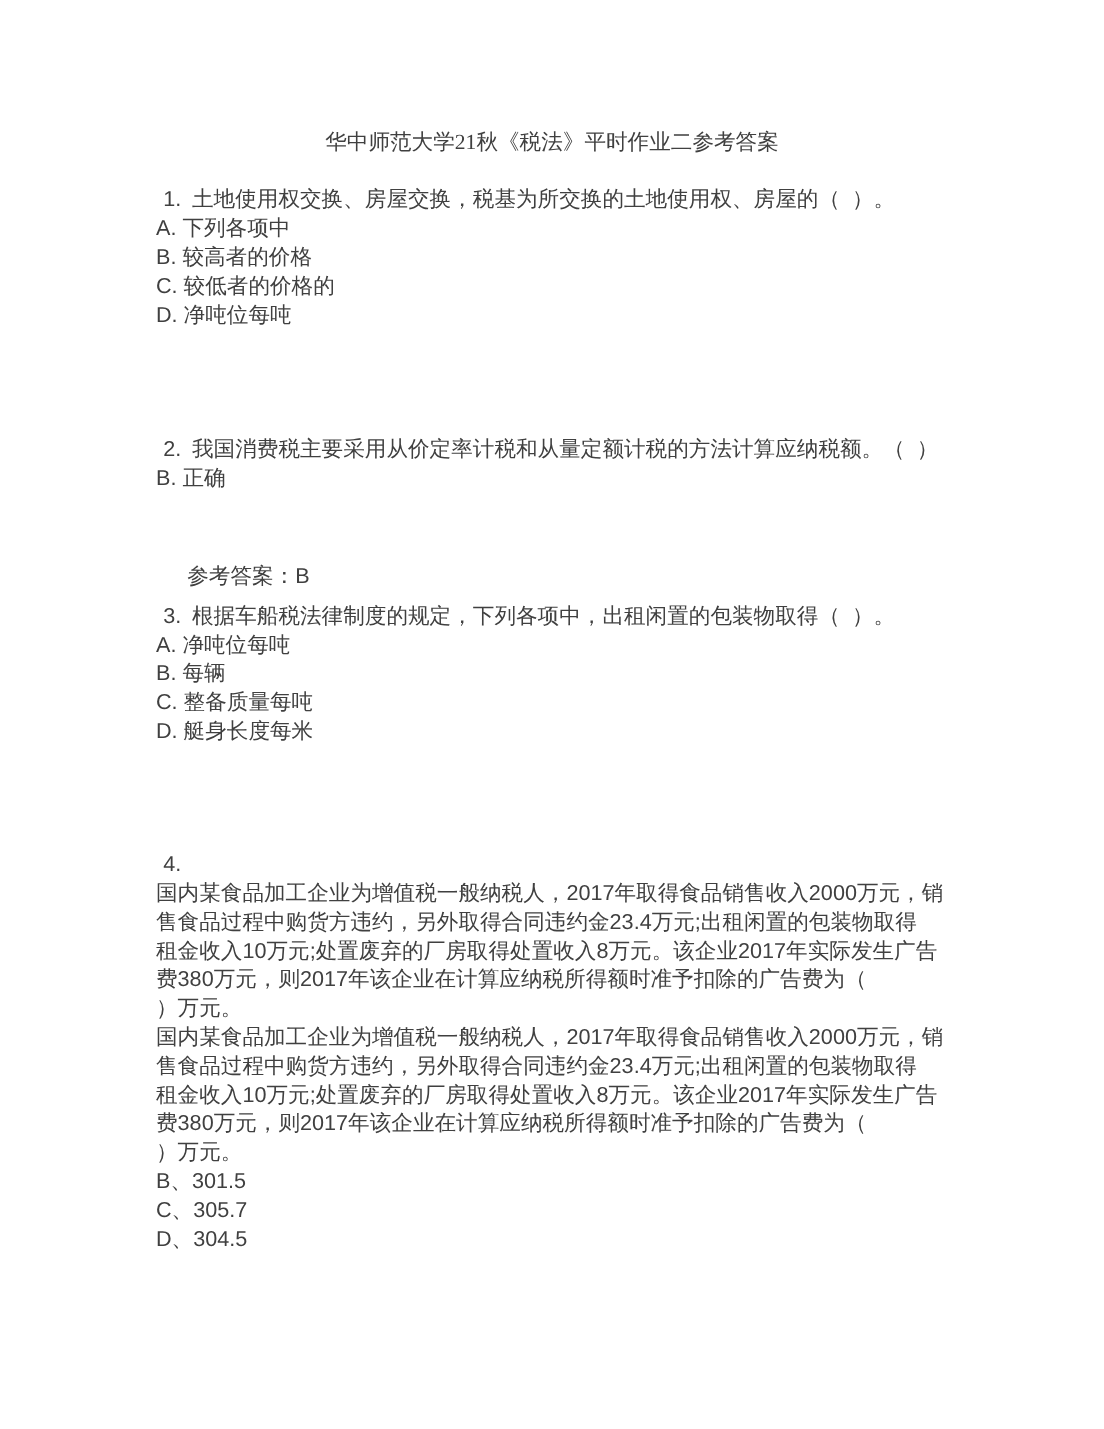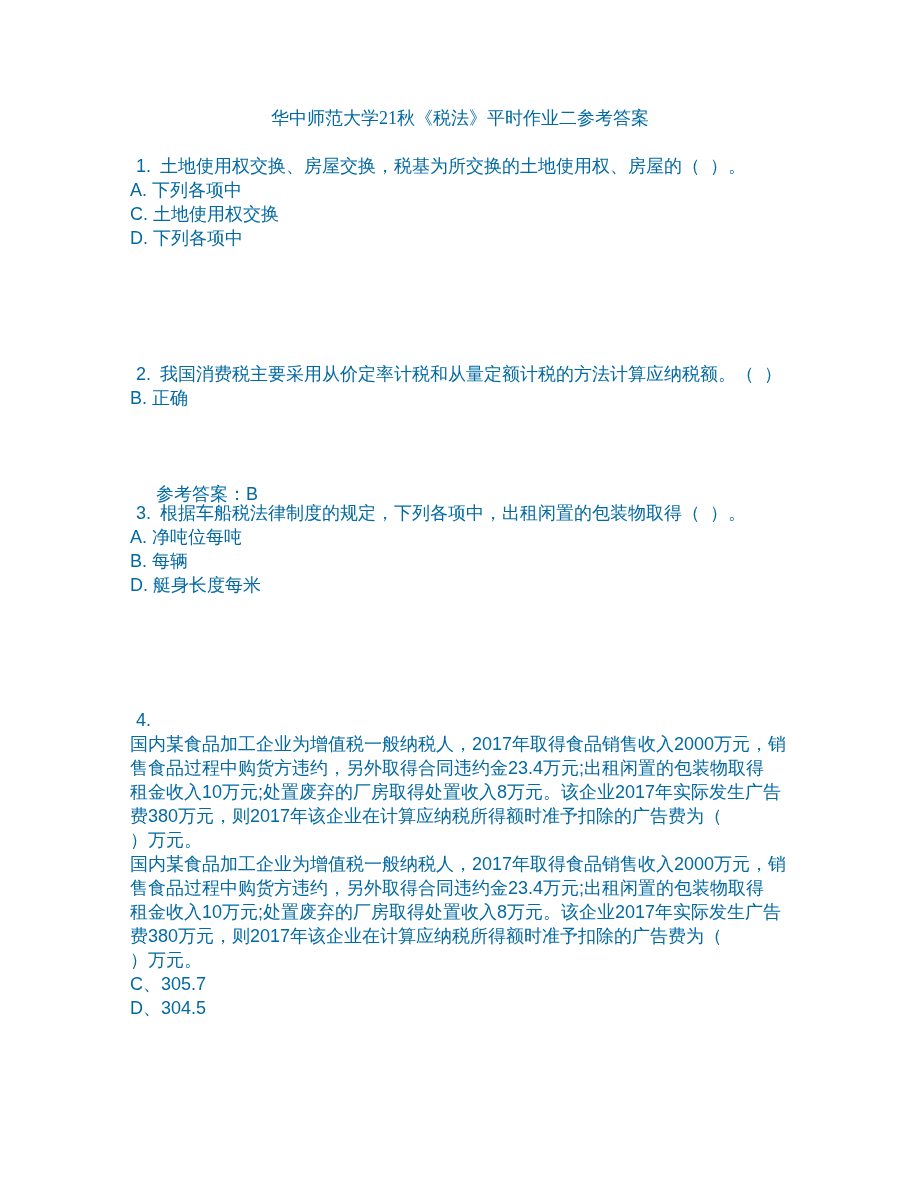--- a/index.html
+++ b/index.html
@@ -5,21 +5,21 @@
   html, body {
     margin: 0;
     padding: 0;
     background: #ffffff;
   }
   .page {
     position: relative;
     width: 920px;
     height: 1191px;
     background: #ffffff;
-    color: #0369a1;
+    color: #404040;
     font-family: "Liberation Sans", sans-serif;
     font-size: 18px;
     overflow: hidden;
   }
   .doc-title {
     position: absolute;
     top: 106px;
     left: 0;
     width: 100%;
     text-align: center;
@@ -52,51 +52,54 @@
 </head>
 <body>
 
 <div class="page">
 
   <div class="doc-title">华中师范大学21秋《税法》平时作业二参考答案</div>
 
   <section class="block" style="top:154px">
     <div class="line num-line"><span>1.</span><span class="stem">土地使用权交换、房屋交换，税基为所交换的土地使用权、房屋的（  ）。</span></div>
     <div class="line">A. 下列各项中</div>
-    <div class="line">C. 土地使用权交换</div>
-    <div class="line">D. 下列各项中</div>
+    <div class="line">B. 较高者的价格</div>
+    <div class="line">C. 较低者的价格的</div>
+    <div class="line">D. 净吨位每吨</div>
   </section>
 
 
   <section class="block" style="top:362px">
     <div class="line num-line"><span>2.</span><span class="stem">我国消费税主要采用从价定率计税和从量定额计税的方法计算应纳税额。（  ）</span></div>
     <div class="line">B. 正确</div>
   </section>
 
-  <section class="block answer-block" style="top:458px">
+  <section class="block answer-block" style="top:444px">
     <span>参考答案：</span><span>B</span>
   </section>
 
   <section class="block" style="top:501px">
     <div class="line num-line"><span>3.</span><span class="stem">根据车船税法律制度的规定，下列各项中，出租闲置的包装物取得（  ）。</span></div>
     <div class="line">A. 净吨位每吨</div>
     <div class="line">B. 每辆</div>
+    <div class="line">C. 整备质量每吨</div>
     <div class="line">D. 艇身长度每米</div>
   </section>
 
 
   <section class="block" style="top:708px">
     <div class="line num-line"><span>4.</span></div>
     <div class="line">国内某食品加工企业为增值税一般纳税人，2017年取得食品销售收入2000万元，销</div>
     <div class="line">售食品过程中购货方违约，另外取得合同违约金23.4万元;出租闲置的包装物取得</div>
     <div class="line">租金收入10万元;处置废弃的厂房取得处置收入8万元。该企业2017年实际发生广告</div>
     <div class="line">费380万元，则2017年该企业在计算应纳税所得额时准予扣除的广告费为（</div>
     <div class="line">）万元。</div>
     <div class="line">国内某食品加工企业为增值税一般纳税人，2017年取得食品销售收入2000万元，销</div>
     <div class="line">售食品过程中购货方违约，另外取得合同违约金23.4万元;出租闲置的包装物取得</div>
     <div class="line">租金收入10万元;处置废弃的厂房取得处置收入8万元。该企业2017年实际发生广告</div>
     <div class="line">费380万元，则2017年该企业在计算应纳税所得额时准予扣除的广告费为（</div>
     <div class="line">）万元。</div>
+    <div class="line">B、301.5</div>
     <div class="line">C、305.7</div>
     <div class="line">D、304.5</div>
   </section>
 
 </div>
 
 </body></html>

